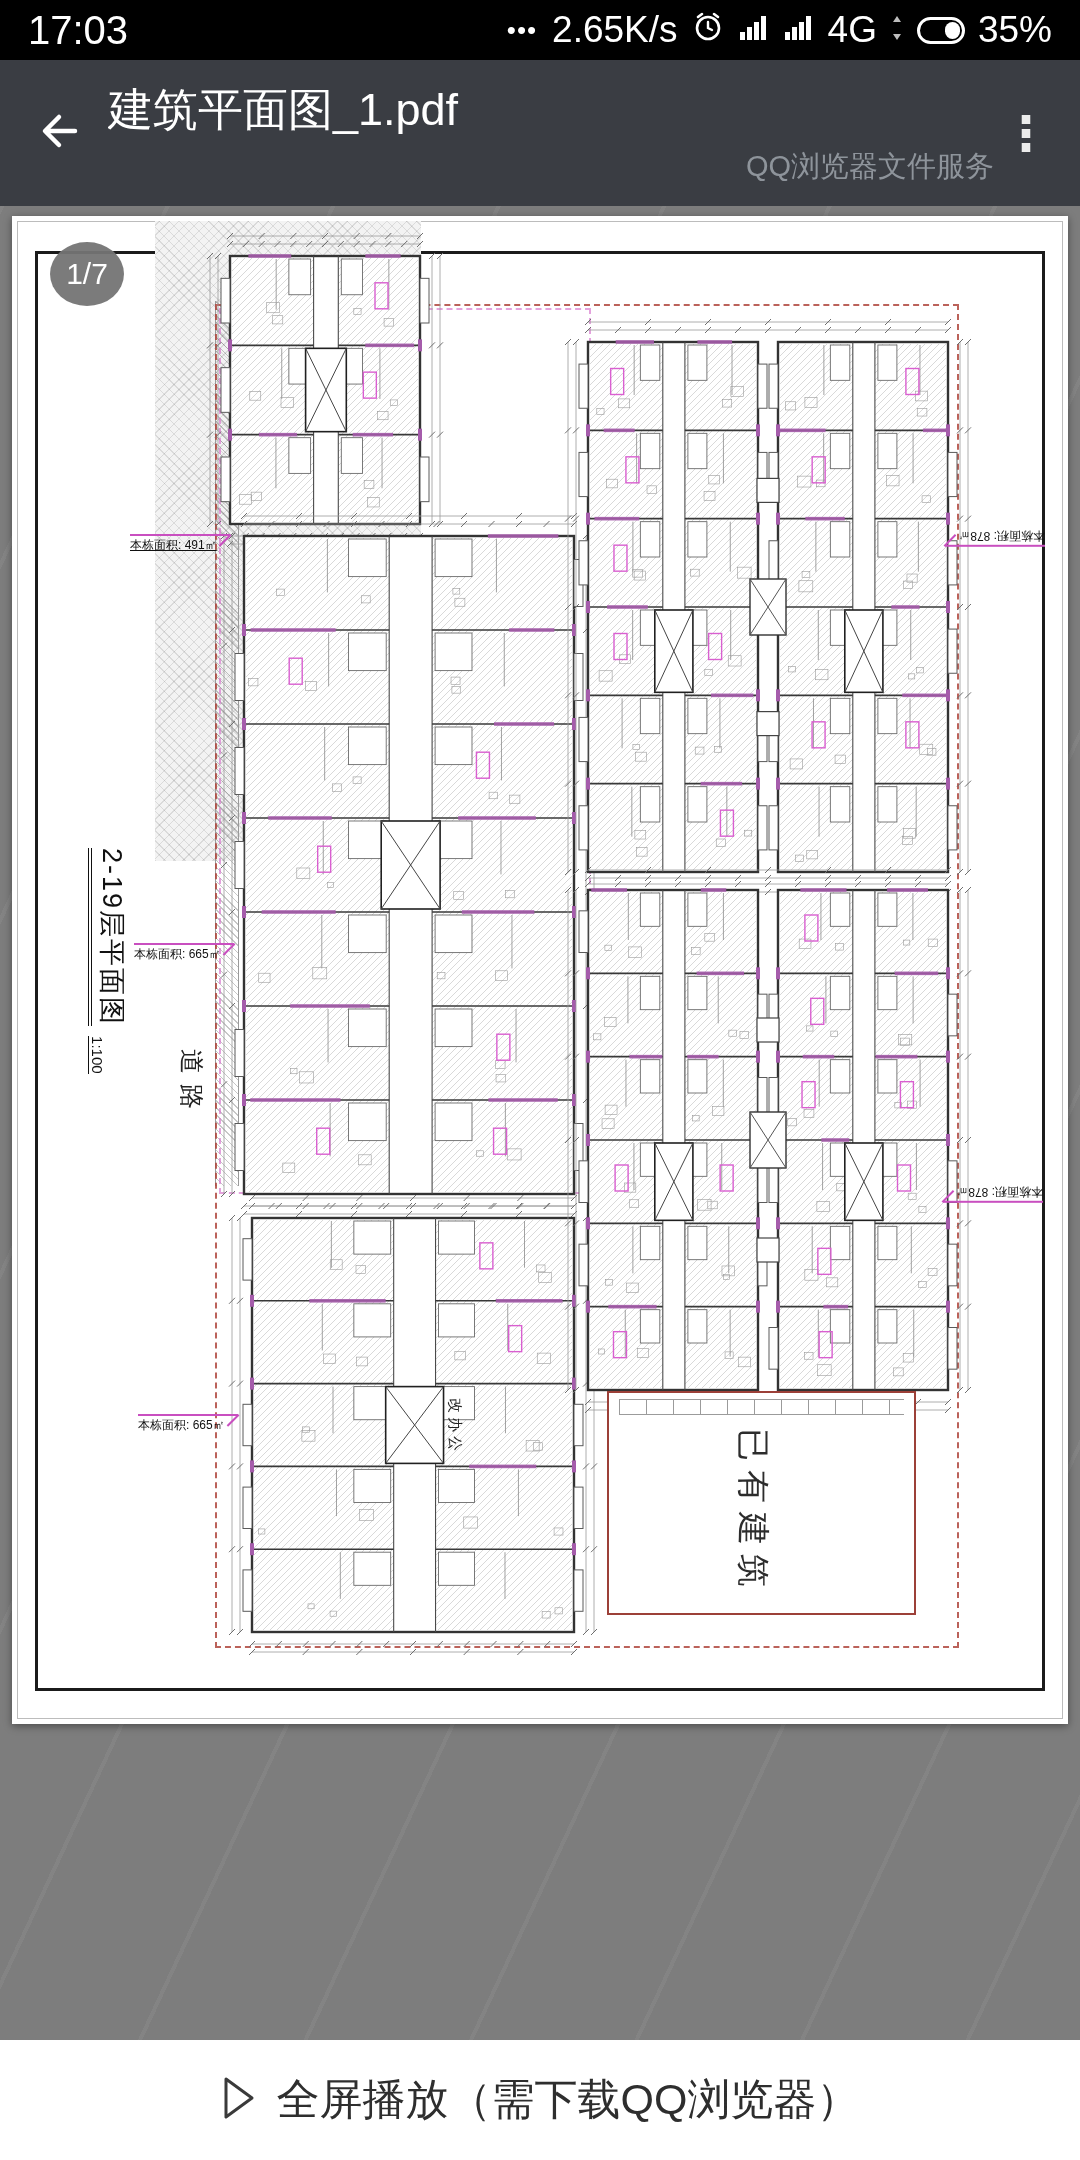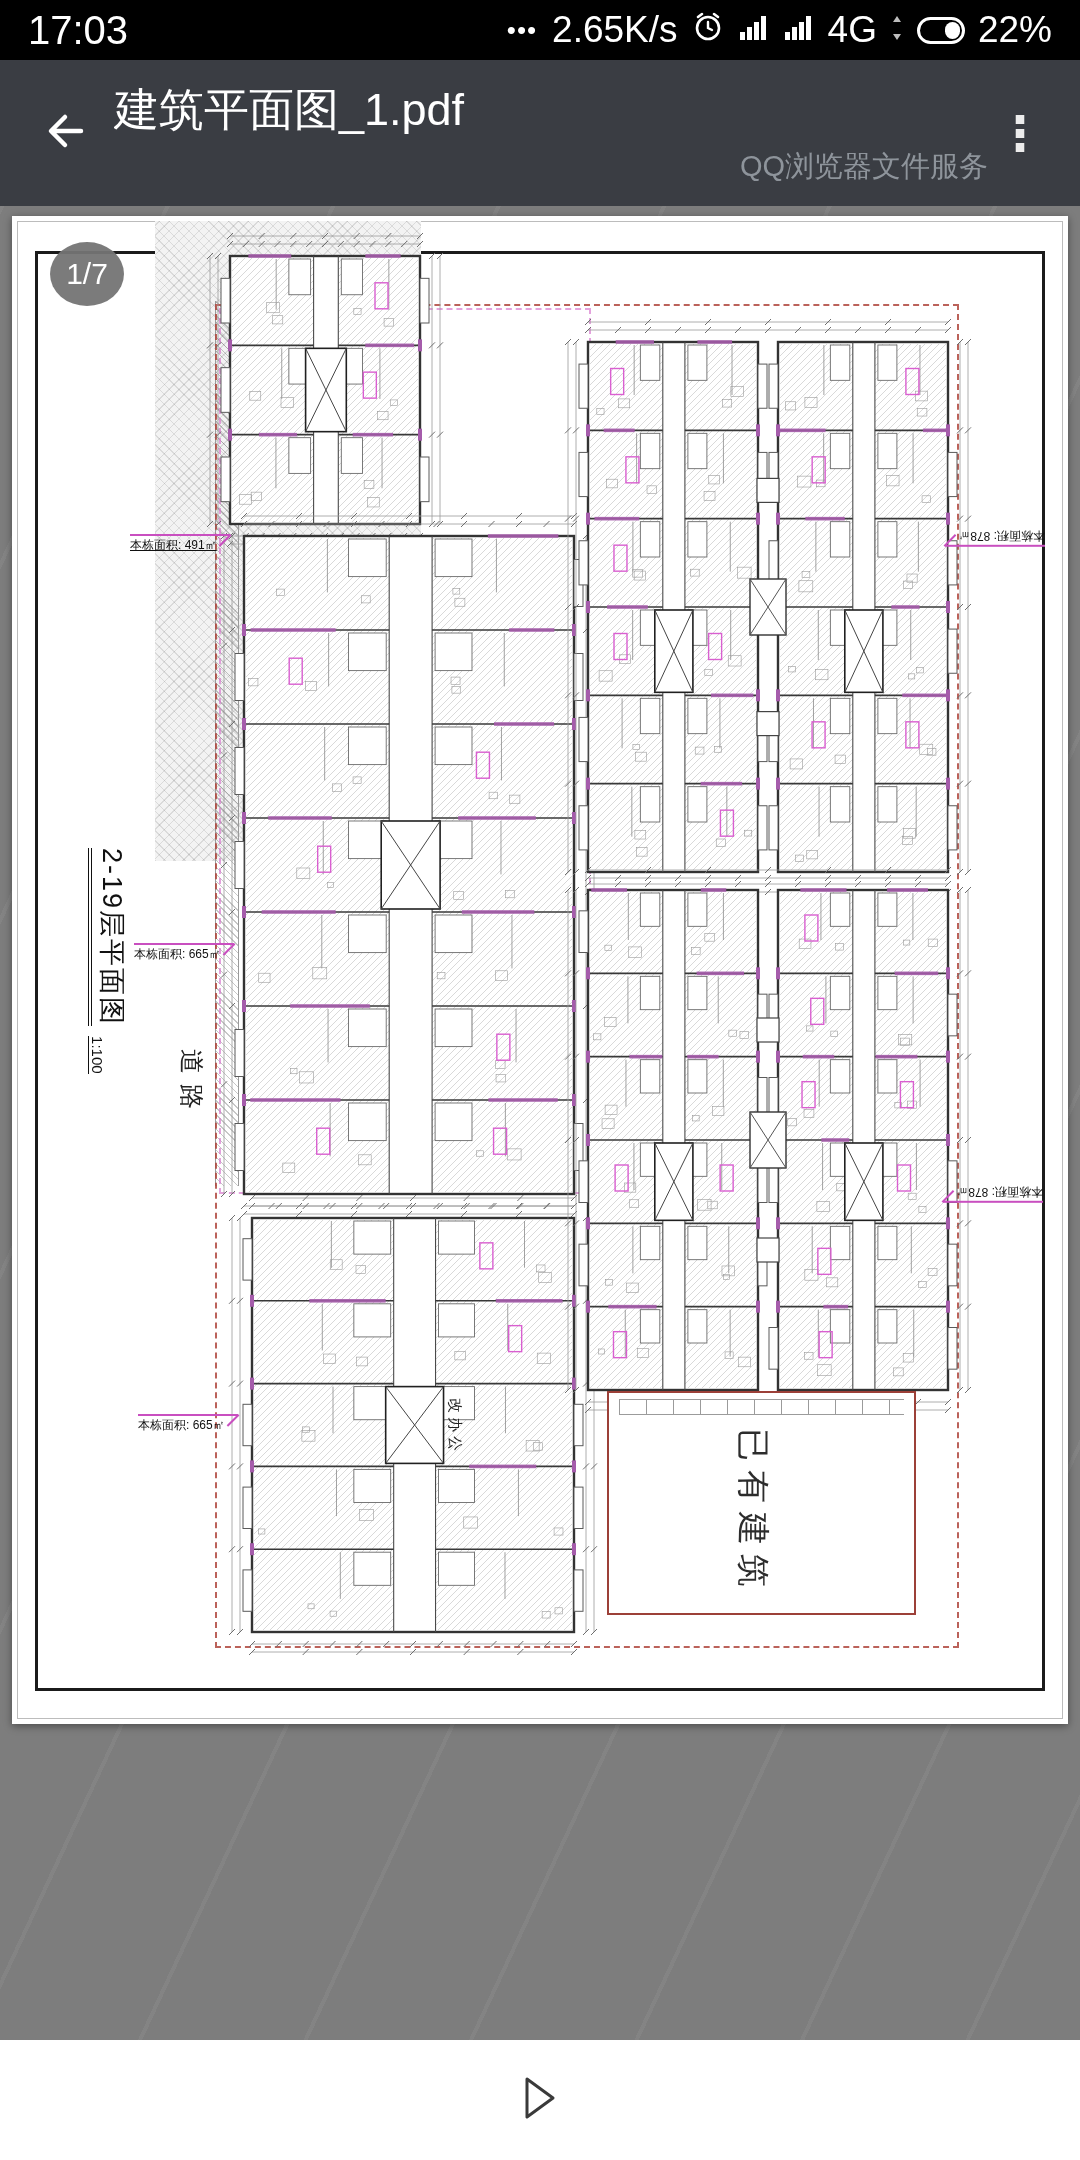--- a/index.html
+++ b/index.html
@@ -10,21 +10,21 @@
   .status-bar{position:absolute;top:0;left:0;right:0;height:60px;background:#000;color:#fff;
               display:flex;align-items:center;padding:0 28px;box-sizing:border-box;}
   .sb-time{font-size:40px;}
   .sb-right{margin-left:auto;display:flex;align-items:center;gap:13px;font-size:37px;}
   .sb-dots{font-size:26px;letter-spacing:1px;margin-right:2px;}
   .batt{position:relative;width:48px;height:27px;border:3px solid #fff;border-radius:14px;box-sizing:border-box;}
   .batt-fill{position:absolute;right:2px;top:2px;bottom:2px;width:36%;background:#fff;border-radius:9px;}
 
   
   .app-header{position:absolute;top:60px;left:0;width:1080px;height:146px;background:#3a3d43;
-              display:flex;align-items:center;box-sizing:border-box;padding:0 28px;}
+              display:flex;align-items:center;box-sizing:border-box;padding:0 22px;}
   .back-button{width:74px;height:100px;display:flex;align-items:center;justify-content:center;flex:0 0 auto;}
   .header-titles{margin-left:12px;display:flex;flex-direction:column;gap:7px;flex:1;min-width:0;}
   .file-title{color:#fff;font-size:45px;white-space:nowrap;overflow:hidden;text-overflow:ellipsis;}
   .file-subtitle{color:#8e949b;font-size:29px;text-align:right;}
   .menu-button{width:64px;height:100px;display:flex;align-items:center;justify-content:center;
                color:#ececec;font-size:48px;font-weight:bold;flex:0 0 auto;}
 
   
   .pdf-viewer{position:absolute;top:206px;left:0;width:1080px;height:1834px;background:#7d7d7d;
       background-image:repeating-linear-gradient(115deg,rgba(255,255,255,.05) 0 4px,rgba(255,255,255,0) 4px 150px);}
@@ -112,21 +112,21 @@
       <span>4G</span>
       <span>
         <svg width="14" height="28" viewBox="0 0 14 28">
             <path d="M7 2 L11 8 H3 Z" fill="#bdbdbd"></path>
             <path d="M7 26 L3 20 H11 Z" fill="#bdbdbd"></path>
           </svg>
       </span>
       <span class="batt">
           <span class="batt-fill"></span>
         </span>
-      <span>22%</span>
+      <span>35%</span>
     </div>
   </div>
 
   <div class="app-header">
     <div class="back-button">
       <span>
         <svg width="52" height="52" viewBox="0 0 52 52">
             <path d="M42 26 H14 M26 12 L12 26 L26 40" fill="none" stroke="#fff" stroke-width="4.5" stroke-linecap="round" stroke-linejoin="round"></path>
           </svg>
       </span>
@@ -1228,16 +1228,17 @@
     </div>
   </div>
 
   <div class="bottom-bar">
     <div class="fullscreen-play-button">
       <span>
         <svg width="36" height="48" viewBox="0 0 36 48">
             <polygon points="5,5 31,24 5,43" fill="none" stroke="#3a3a3a" stroke-width="3" stroke-linejoin="round"></polygon>
           </svg>
       </span>
+      <span class="play-label">全屏播放（需下载QQ浏览器）</span>
     </div>
   </div>
 
 </div>
 
 </body></html>

